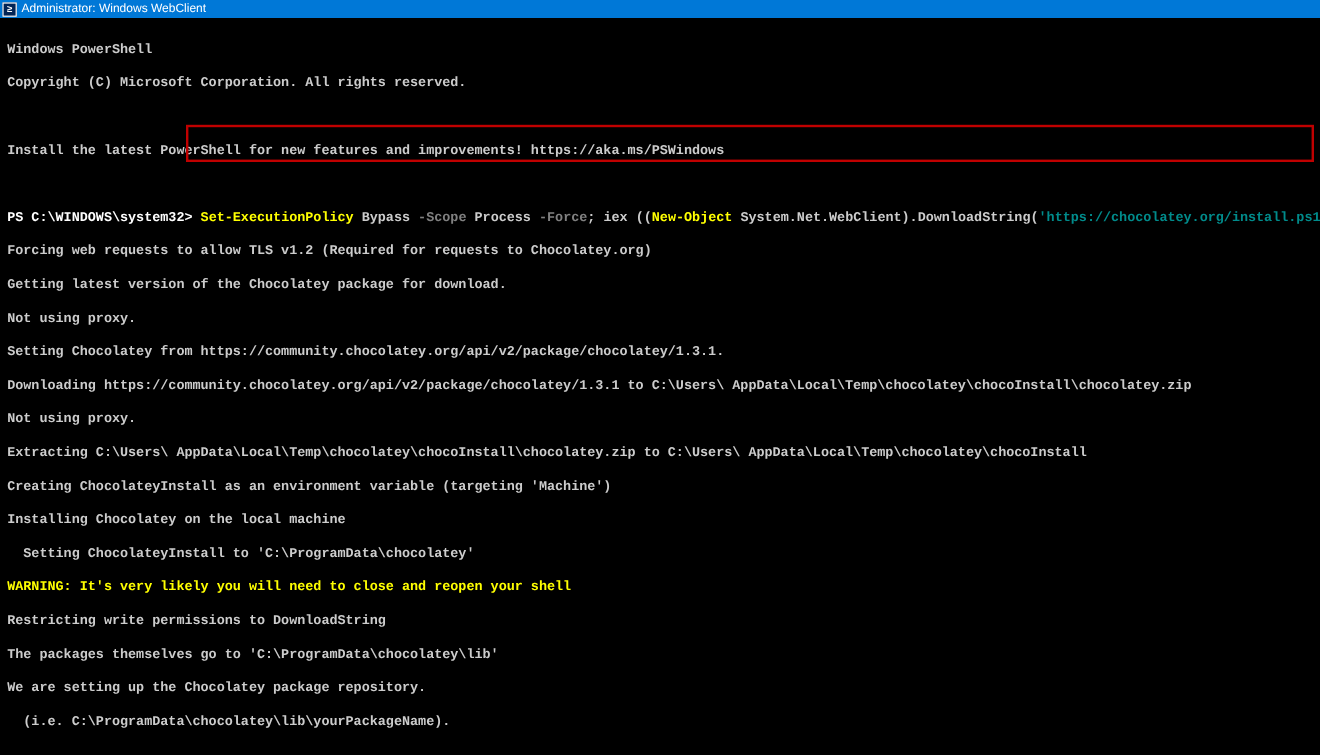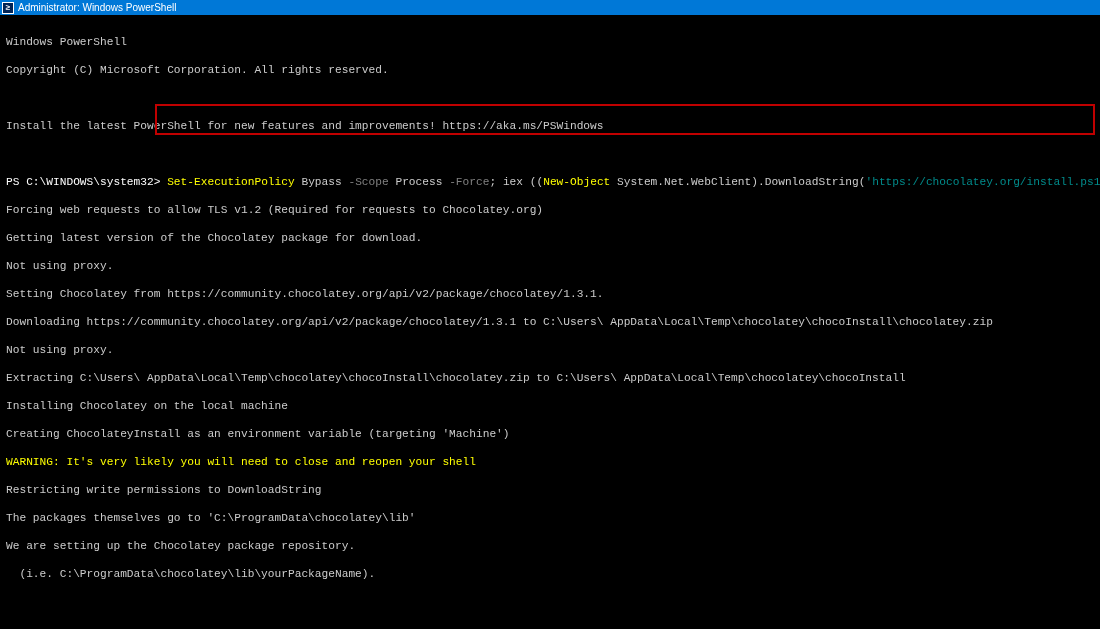--- a/index.html
+++ b/index.html
@@ -41,59 +41,61 @@
     .terminal {
       padding: 6px 6px;
       color: #cccccc;
       line-height: 14px;
       white-space: pre;
       font-size: 11.2px;
       position: relative;
     }
     .line {
       display: block;
+      font-weight: bold;
     }
     .yellow { color: #ffff00; }
     .darkcyan { color: #008b8b; }
     .gray { color: #808080; }
     .white { color: #ffffff; }
     .highlight-box {
       position: absolute;
       border: 2px solid #c00000;
       top: 89px;
       left: 155px;
       width: 940px;
       height: 31px;
       pointer-events: none;
     }
   </style>
 </head>
 <body>
 
 <div class="title-bar">
   <span class="icon-slot">≥</span>
-  <span>Administrator: Windows PowerShell</span>
+  <span>Administrator: Windows WebClient</span>
 </div>
 
 <div class="terminal">
 <span class="line">Windows PowerShell</span>
 <span class="line">Copyright (C) Microsoft Corporation. All rights reserved.</span>
 <span class="line"> </span>
 <span class="line">Install the latest PowerShell for new features and improvements! https://aka.ms/PSWindows</span>
 <span class="line"> </span>
 <span class="line"><span class="white">PS C:\WINDOWS\system32&gt; </span><span class="yellow">Set-ExecutionPolicy</span><span> Bypass </span><span class="gray">-Scope</span><span> Process </span><span class="gray">-Force</span><span>; iex ((</span><span class="yellow">New-Object</span><span> System.Net.WebClient).</span><span>DownloadString</span><span>(</span><span class="darkcyan">'https://chocolatey.org/install.ps1'</span></span>
 <span class="line">Forcing web requests to allow TLS v1.2 (Required for requests to Chocolatey.org)</span>
 <span class="line">Getting latest version of the Chocolatey package for download.</span>
 <span class="line">Not using proxy.</span>
 <span class="line">Setting Chocolatey from https://community.chocolatey.org/api/v2/package/chocolatey/1.3.1.</span>
 <span class="line">Downloading https://community.chocolatey.org/api/v2/package/chocolatey/1.3.1 to C:\Users\ AppData\Local\Temp\chocolatey\chocoInstall\chocolatey.zip</span>
 <span class="line">Not using proxy.</span>
 <span class="line">Extracting C:\Users\ AppData\Local\Temp\chocolatey\chocoInstall\chocolatey.zip to C:\Users\ AppData\Local\Temp\chocolatey\chocoInstall</span>
+<span class="line">Creating ChocolateyInstall as an environment variable (targeting 'Machine')</span>
 <span class="line">Installing Chocolatey on the local machine</span>
-<span class="line">Creating ChocolateyInstall as an environment variable (targeting 'Machine')</span>
+<span class="line">  Setting ChocolateyInstall to 'C:\ProgramData\chocolatey'</span>
 <span class="line yellow">WARNING: It's very likely you will need to close and reopen your shell</span>
 <span class="line">Restricting write permissions to DownloadString</span>
 <span class="line">The packages themselves go to 'C:\ProgramData\chocolatey\lib'</span>
 <span class="line">We are setting up the Chocolatey package repository.</span>
 <span class="line">  (i.e. C:\ProgramData\chocolatey\lib\yourPackageName).</span>
 
 
 
 
 

